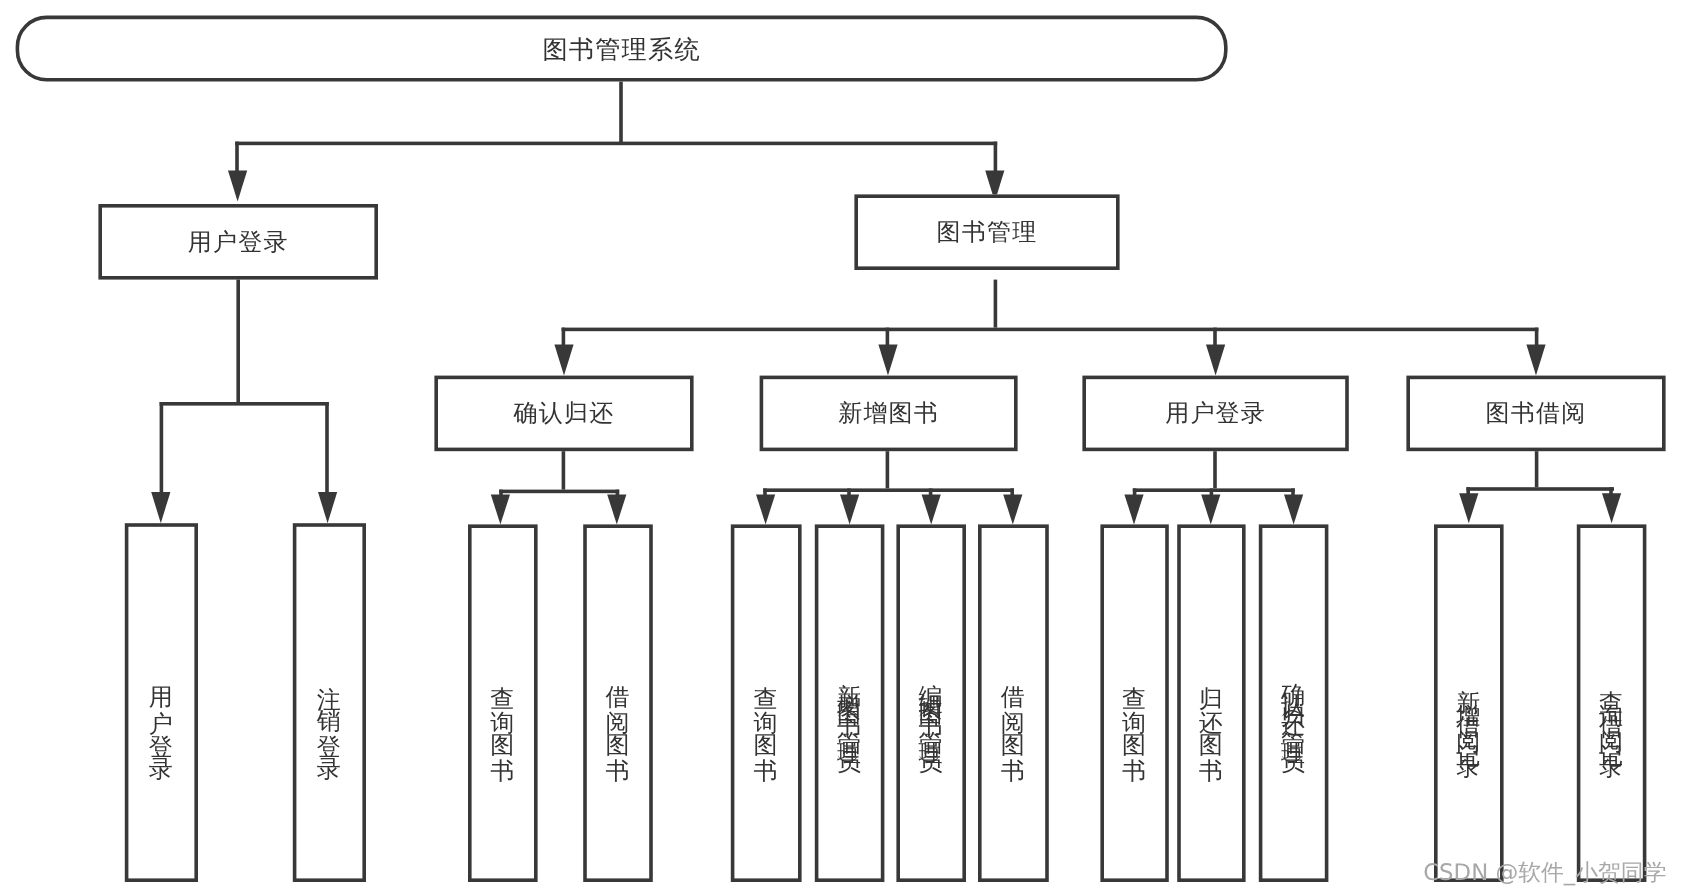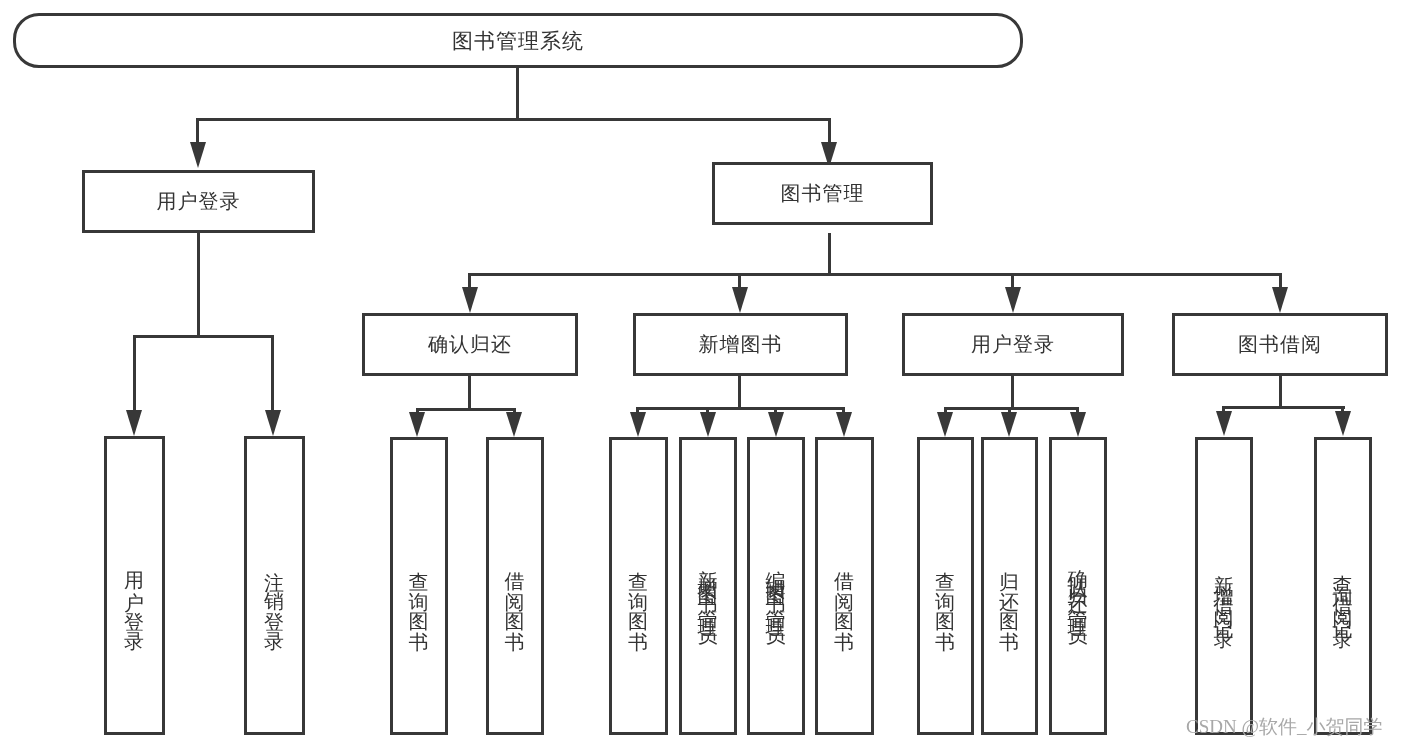--- a/index.html
+++ b/index.html
@@ -30,21 +30,21 @@
   .hline,.vline{position:absolute;background:var(--line);}
   .hline{height:3px;}
   .vline{width:3px;}
   .arrow{
     position:absolute;width:0;height:0;
     border-left:8px solid transparent;border-right:8px solid transparent;
     border-top:26px solid var(--line);
   }
   .arrow.leaf{border-top-width:25px;}
   .watermark{
-    position:absolute;color:#a8a8a8;font-size:19px;white-space:nowrap;z-index:5;font-family:Liberation Serif, serif;
+    position:absolute;color:#a8a8a8;font-size:19px;white-space:nowrap;z-index:5;
   }
 </style>
 </head>
 <body>
 
 <div class="stage">
 
   <div class="box" style="left:13px;top:13px;width:1010px;height:55px;border-radius:26px;">
     <span class="hlabel" style="font-size:21px;">图书管理系统</span>
   </div>

